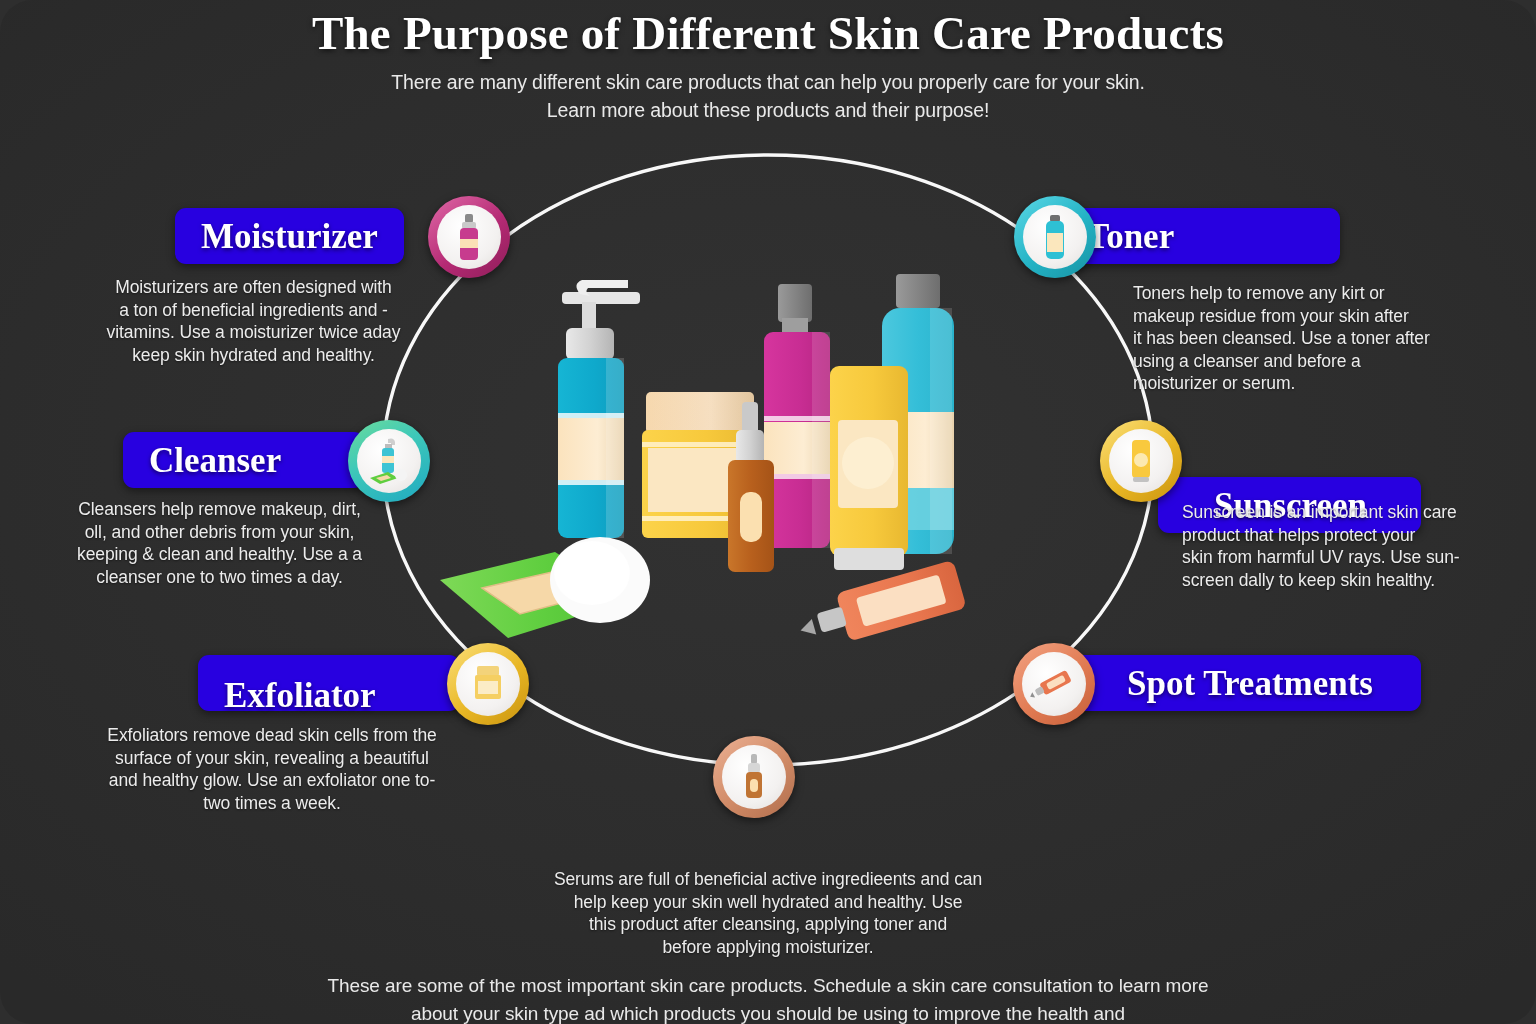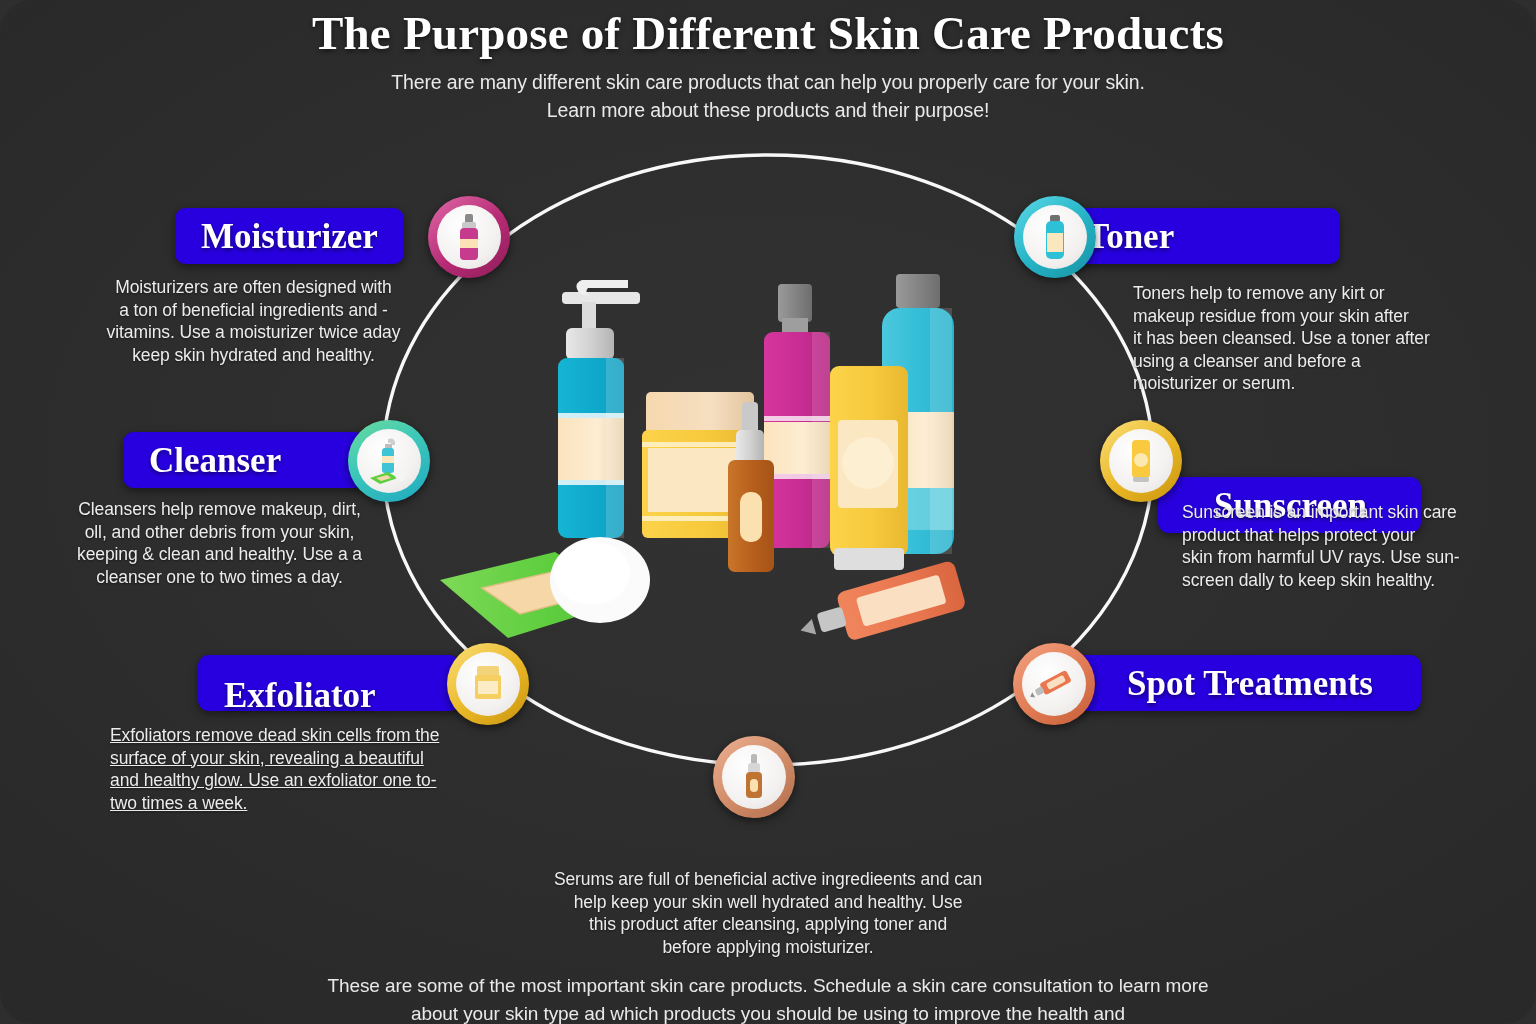--- a/index.html
+++ b/index.html
@@ -331,21 +331,21 @@
   </div>
   <div class="badge" style="left:447px; top:643px; background:linear-gradient(140deg,#fbe07a 0%,#e8b624 55%,#c9930f 100%);">
     <div class="badge-inner">
       <svg width="40" height="46" viewBox="0 0 40 46">
         <rect x="9" y="5" width="22" height="10" rx="2" fill="#f3d37a"></rect>
         <rect x="7" y="14" width="26" height="24" rx="2" fill="#f5cf62"></rect>
         <rect x="10" y="20" width="20" height="13" fill="#fbecc6"></rect>
       </svg>
     </div>
   </div>
-  <div class="desc" style="left:110px; top:718px; width:348px; text-decoration:underline;">Exfoliators remove dead skin cells from the
+  <div class="desc" style="left:98px; top:718px; width:348px; text-align:center;">Exfoliators remove dead skin cells from the
 surface of your skin, revealing a beautiful
 and healthy glow. Use an exfoliator one to-
 two times a week.</div>
 
   <div class="pill" style="left:1065px; top:655px;">
     <span class="pill-label" style="padding-left:36px; padding-right:22px;">Spot Treatments</span>
   </div>
   <div class="badge" style="left:1013px; top:643px; background:linear-gradient(140deg,#f3a383 0%,#e07a52 55%,#c55e38 100%);">
     <div class="badge-inner">
       <svg width="50" height="44" viewBox="0 0 50 44">

